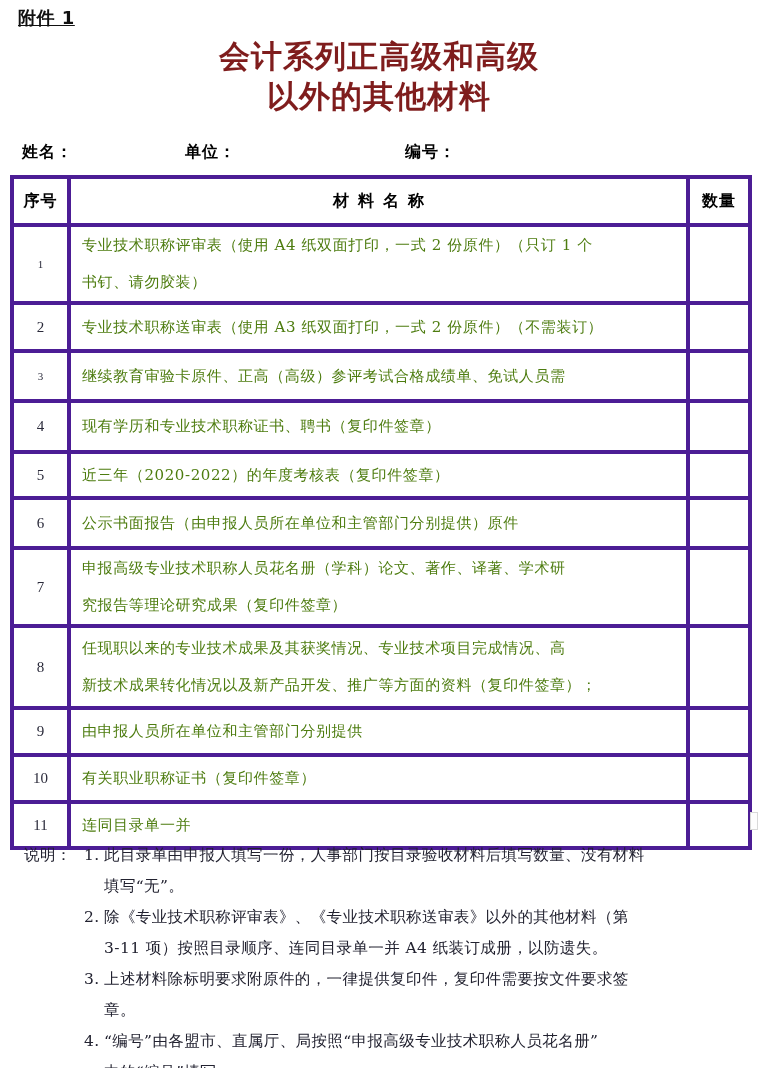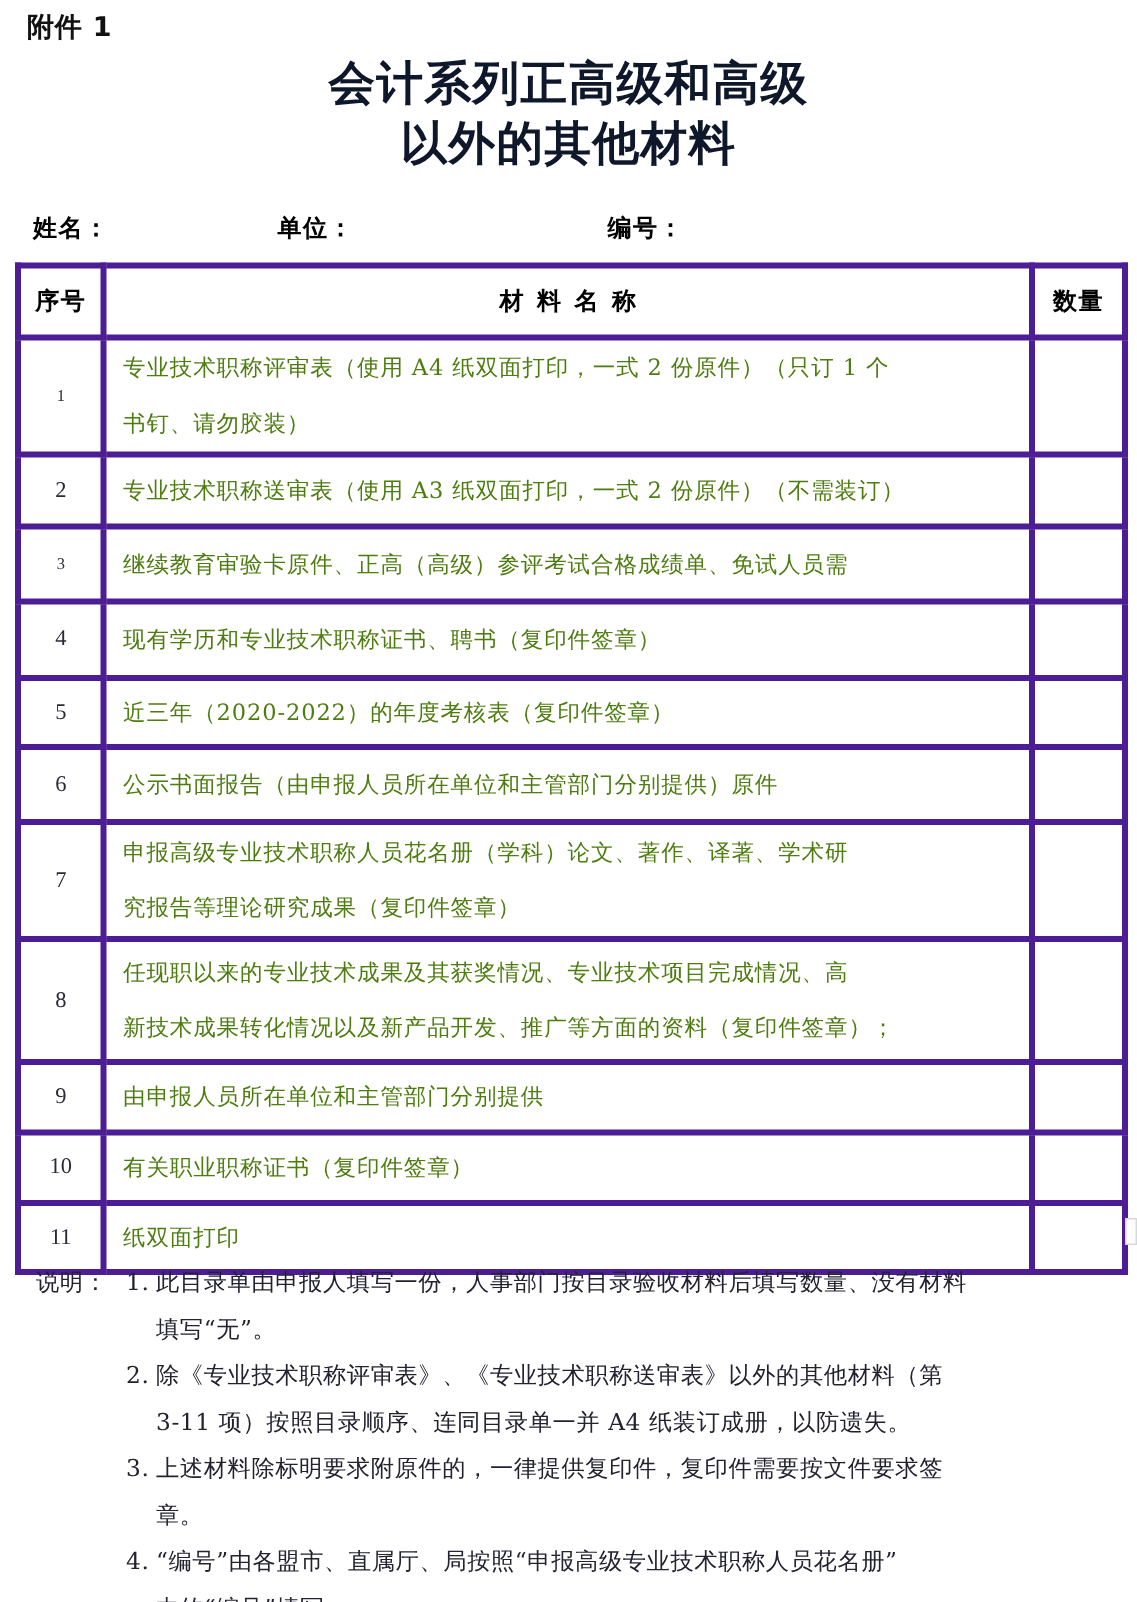--- a/index.html
+++ b/index.html
@@ -28,35 +28,36 @@
   .attachment-label {
     position: absolute;
     left: 18px;
     top: 6px;
     font-family: "DejaVu Sans", "Liberation Sans", sans-serif;
     font-size: 18px;
     font-weight: 700;
     letter-spacing: 0.5px;
     color: #111;
     white-space: nowrap;
+    text-decoration: underline;
   }
 
   
   .doc-title {
     position: absolute;
     left: 0;
     top: 36px;
     width: 758px;
     text-align: center;
     font-family: "DejaVu Serif", "Liberation Serif", serif;
     font-weight: 700;
     font-size: 31px;
     line-height: 40px;
     letter-spacing: 1px;
-    color: #0f172a;
+    color: #7f1d1d;
   }
   .doc-title .line1 { display: block; }
   .doc-title .line2 { display: block; }
 
   
   .meta-row {
     position: absolute;
     left: 0;
     top: 142px;
     width: 614px;
@@ -306,21 +307,21 @@
           <td class="cell-no">10</td>
           <td class="cell-name">
             <span class="nm-line">有关职业职称证书（复印件签章）</span>
           </td>
           <td class="cell-qty"></td>
         </tr>
 
         <tr class="r11">
           <td class="cell-no">11</td>
           <td class="cell-name">
-            <span class="nm-line">纸双面打印</span>
+            <span class="nm-line">连同目录单一并</span>
           </td>
           <td class="cell-qty"></td>
         </tr>
 
       </tbody>
     </table>
   </div>
 
   <div class="scan-artifact"></div>
 

